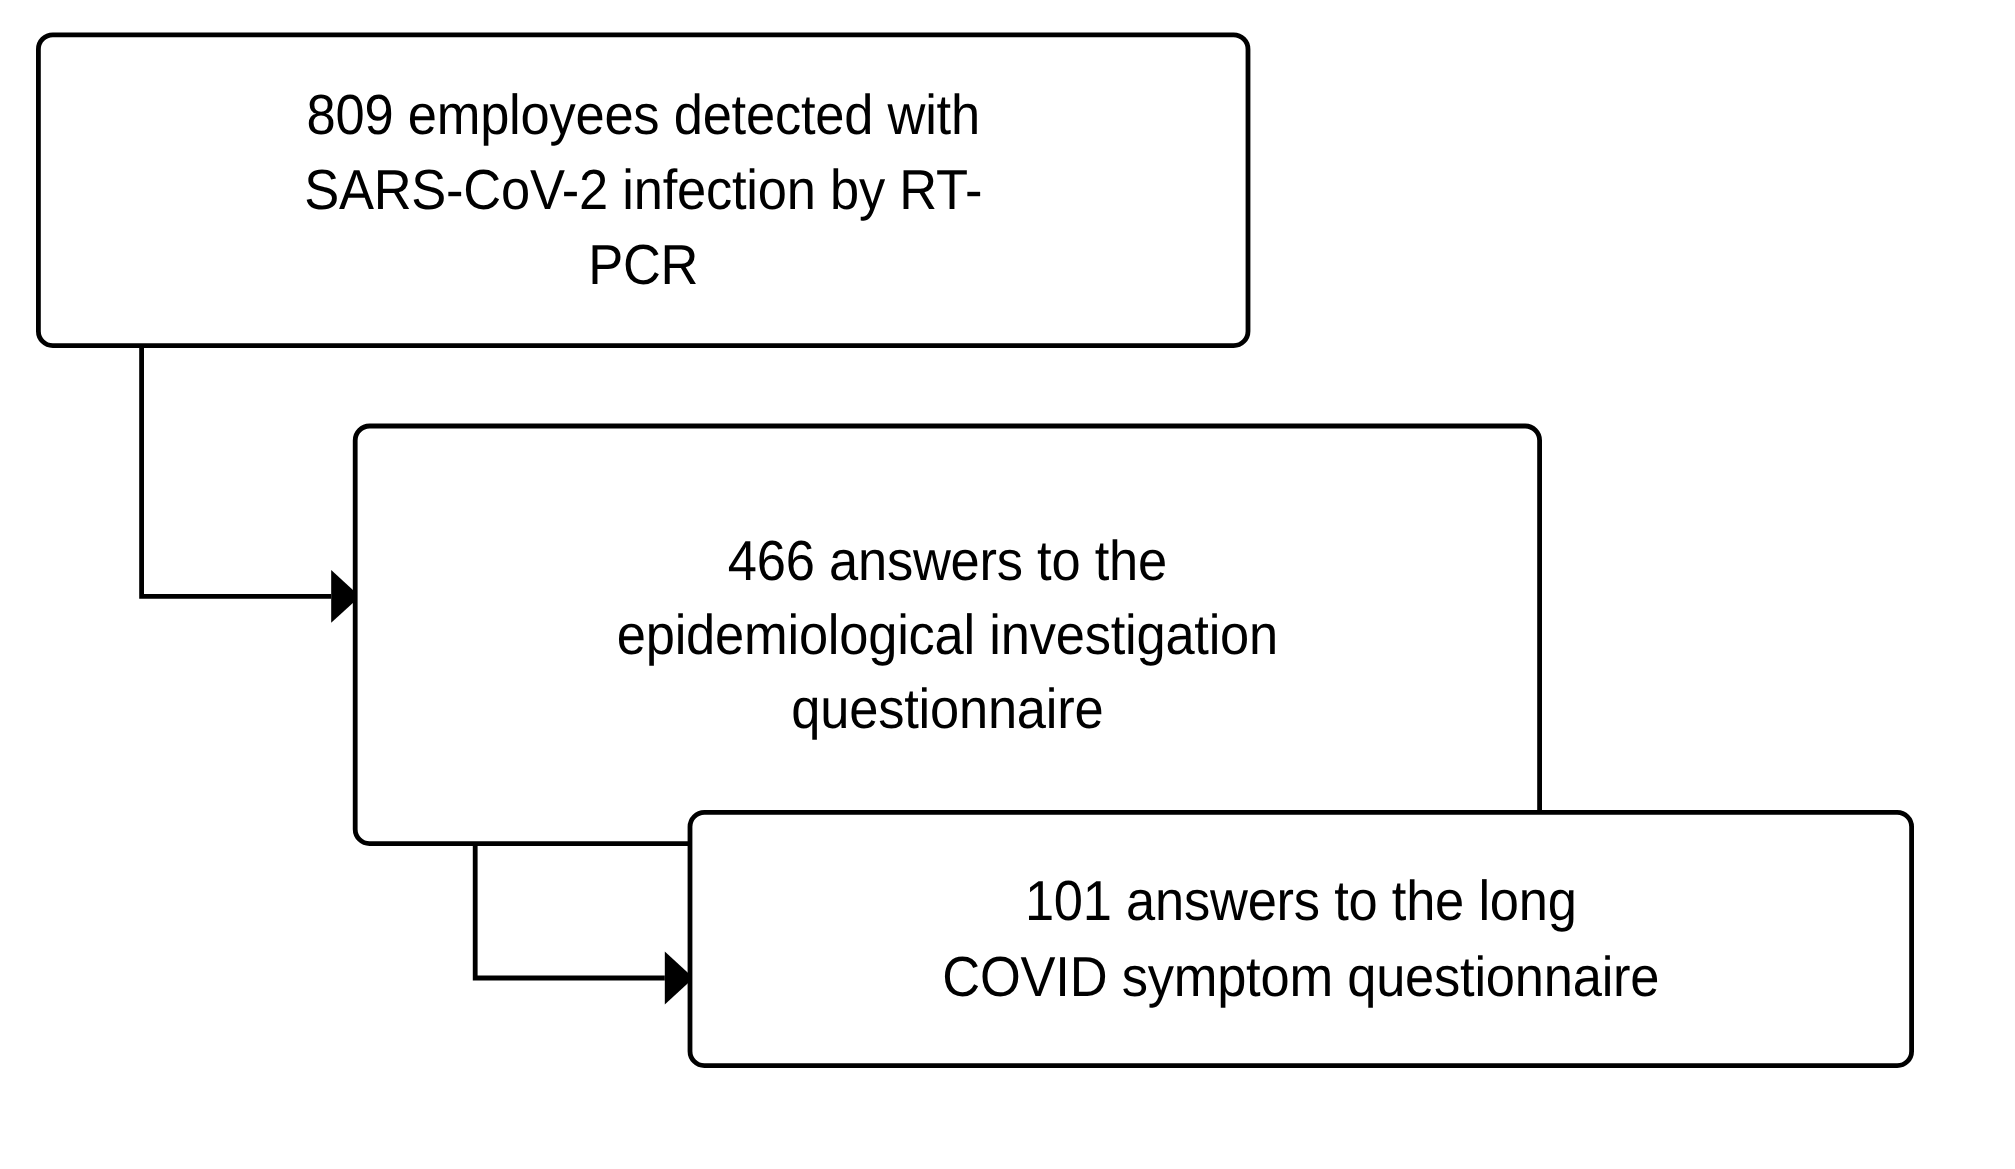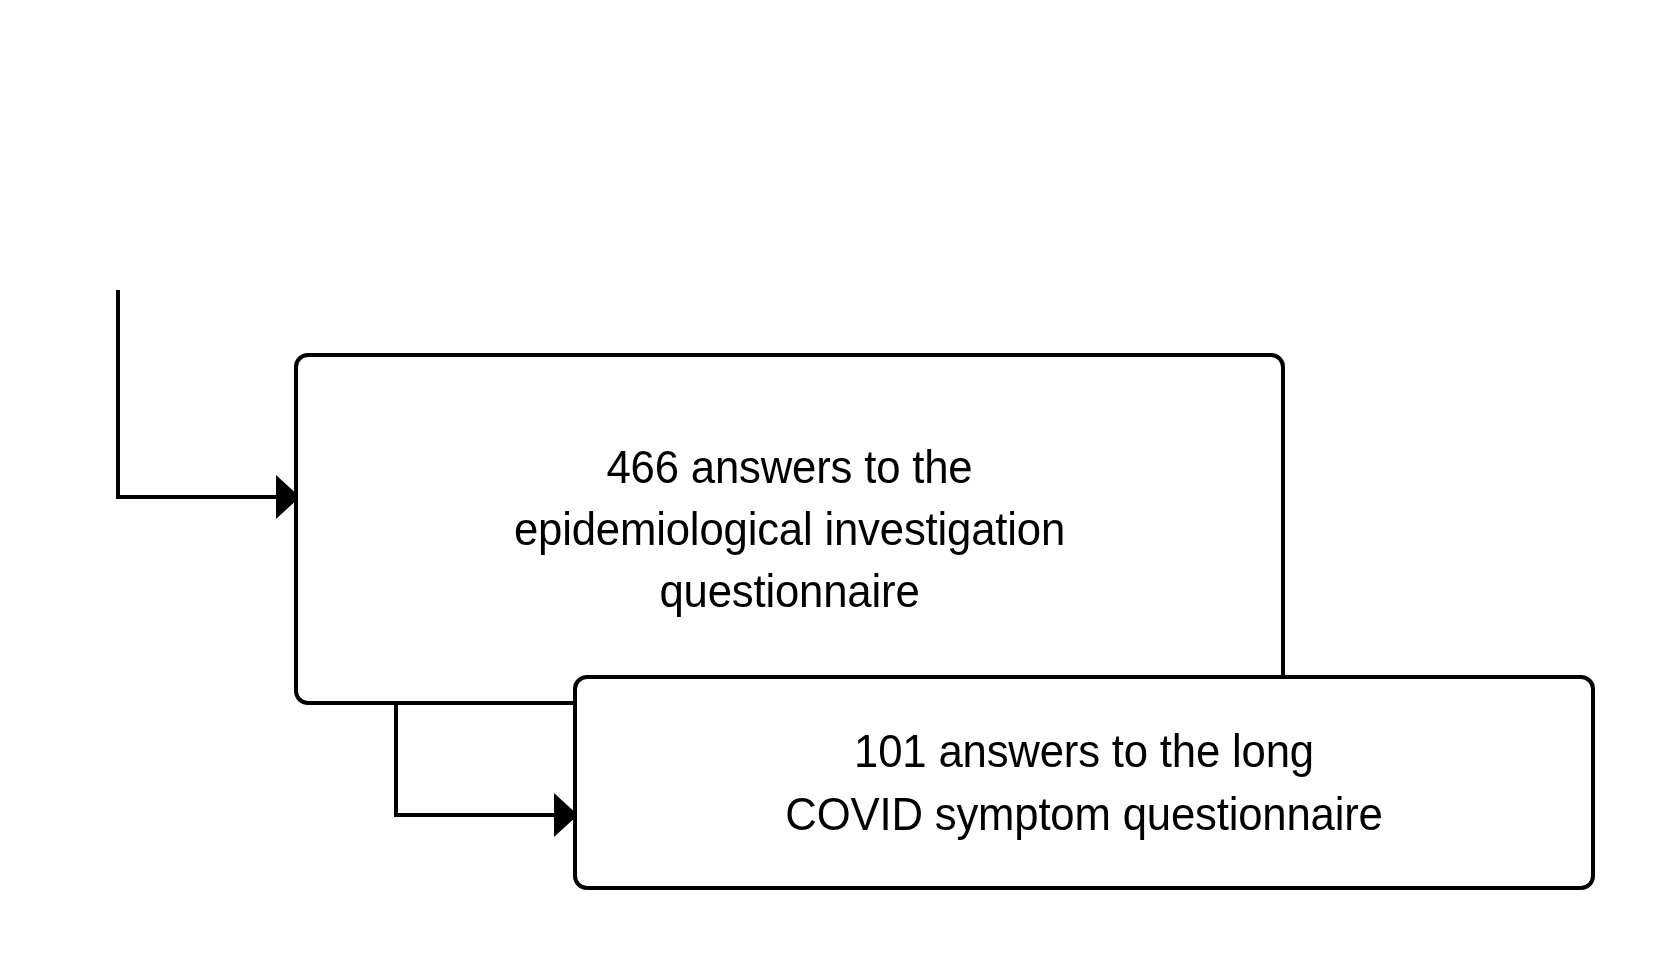--- a/index.html
+++ b/index.html
@@ -61,20 +61,25 @@
     <g>
       <path d="M 118 290 L 118 497 L 276 497" fill="none" stroke="#000000" stroke-width="4"></path>
       <polygon points="276,475 276,519 300,497" fill="#000000"></polygon>
     </g>
     <g>
       <path d="M 396 625 L 396 815 L 554 815" fill="none" stroke="#000000" stroke-width="4"></path>
       <polygon points="554,793 554,837 578,815" fill="#000000"></polygon>
     </g>
   </svg>
 
+  <div class="node-box" id="box-1">
+    <div class="node-text">809 employees detected with
+SARS-CoV-2 infection by RT-
+PCR</div>
+  </div>
 
   <div class="node-box" id="box-2">
     <div class="node-text">466 answers to the
 epidemiological investigation
 questionnaire</div>
   </div>
 
   <div class="node-box" id="box-3">
     <div class="node-text">101 answers to the long
 COVID symptom questionnaire</div>

